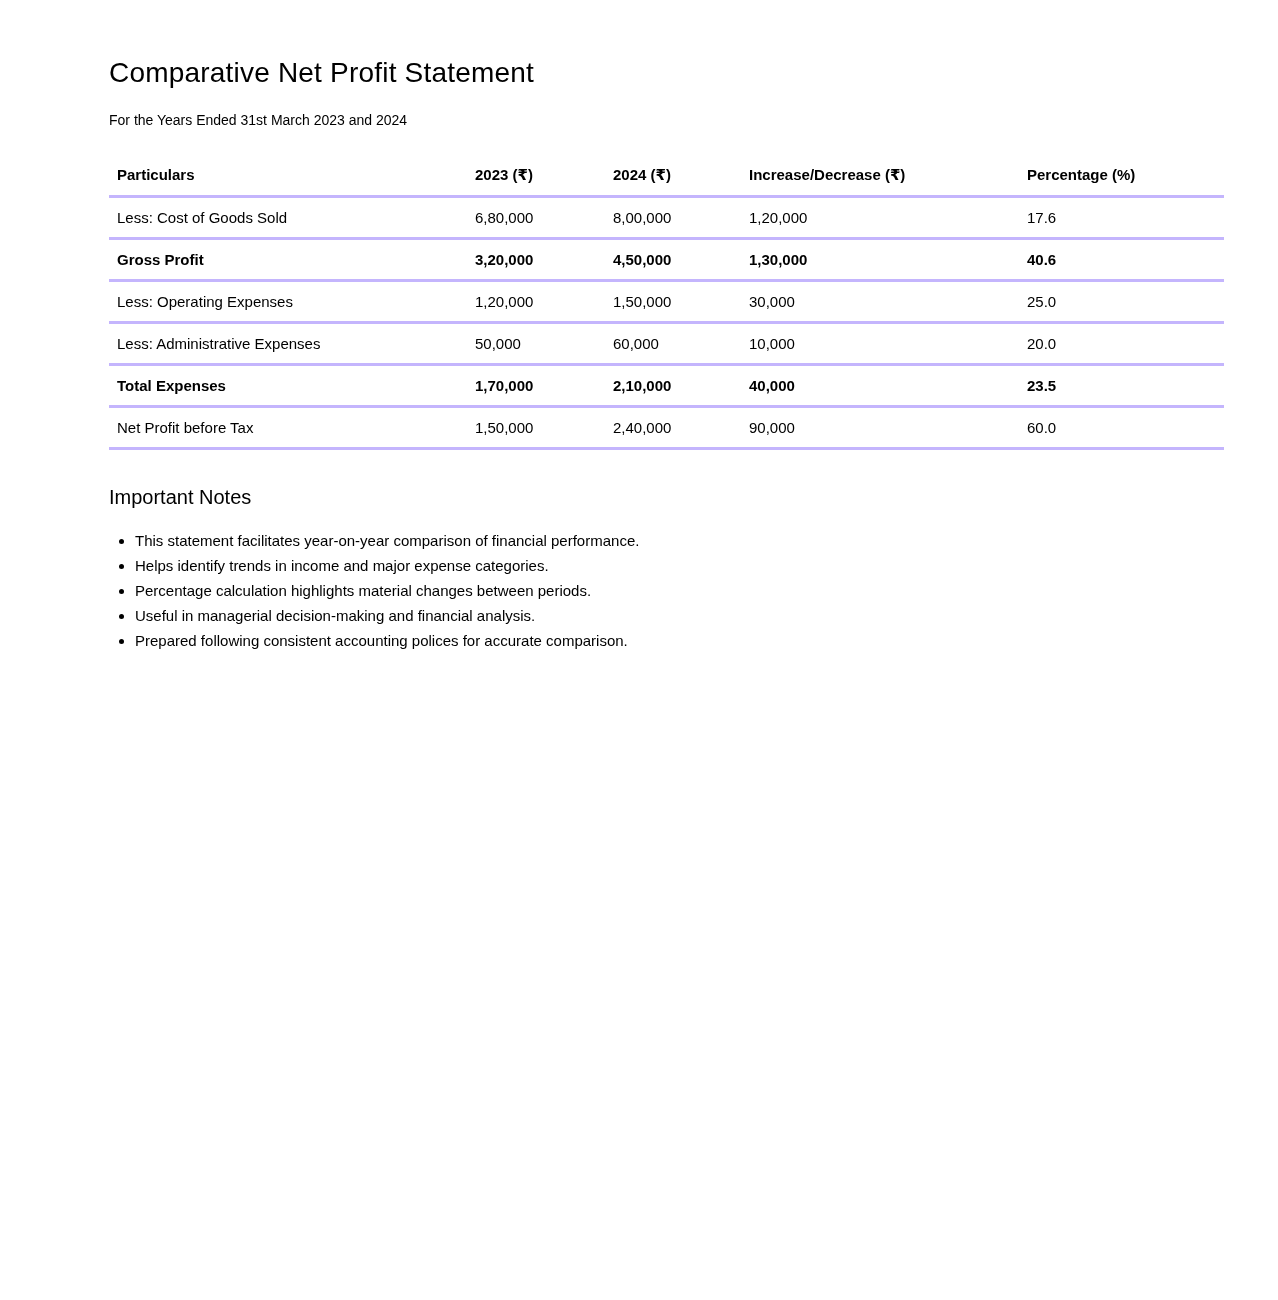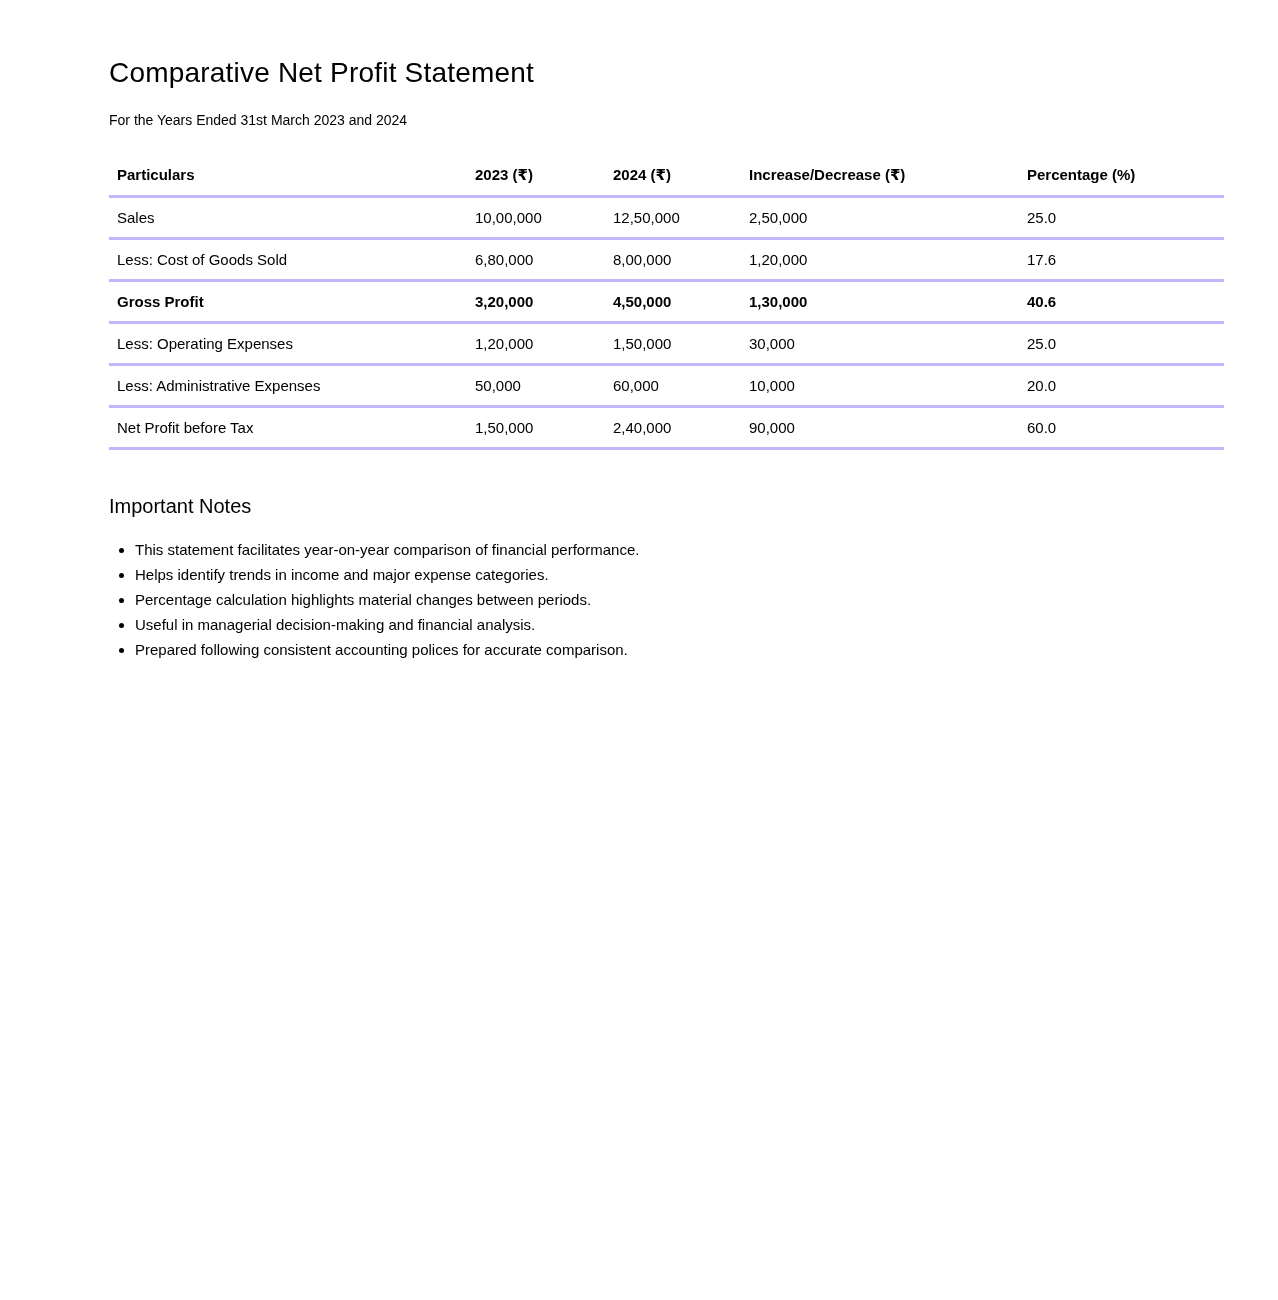--- a/index.html
+++ b/index.html
@@ -51,21 +51,21 @@
   table.statement th {
     font-weight: 700;
   }
   table.statement tr.bold-row td {
     font-weight: 700;
   }
   .notes-heading {
     font-size: 20px;
     font-weight: 400;
     line-height: 1.2;
-    margin: 44px 0 0 0;
+    margin: 35px 0 0 0;
   }
   .notes-list {
     margin: 19px 0 8px 0;
     padding: 0 0 0 26px;
   }
   .notes-list li {
     font-size: 15px;
     line-height: 25px;
   }
 </style>
@@ -90,27 +90,20 @@
       <tr>
         <th>Particulars</th>
         <th>2023 (₹)</th>
         <th>2024 (₹)</th>
         <th>Increase/Decrease (₹)</th>
         <th>Percentage (%)</th>
       </tr>
     </thead>
     <tbody>
         <tr>
-          <td>Sales</td>
-          <td>10,00,000</td>
-          <td>12,50,000</td>
-          <td>2,50,000</td>
-          <td>25.0</td>
-        </tr>
-        <tr>
           <td>Less: Cost of Goods Sold</td>
           <td>6,80,000</td>
           <td>8,00,000</td>
           <td>1,20,000</td>
           <td>17.6</td>
         </tr>
         <tr class="bold-row">
           <td>Gross Profit</td>
           <td>3,20,000</td>
           <td>4,50,000</td>
@@ -124,20 +117,27 @@
           <td>30,000</td>
           <td>25.0</td>
         </tr>
         <tr>
           <td>Less: Administrative Expenses</td>
           <td>50,000</td>
           <td>60,000</td>
           <td>10,000</td>
           <td>20.0</td>
         </tr>
+        <tr class="bold-row">
+          <td>Total Expenses</td>
+          <td>1,70,000</td>
+          <td>2,10,000</td>
+          <td>40,000</td>
+          <td>23.5</td>
+        </tr>
         <tr>
           <td>Net Profit before Tax</td>
           <td>1,50,000</td>
           <td>2,40,000</td>
           <td>90,000</td>
           <td>60.0</td>
         </tr>
       </tbody>
   </table>
 

